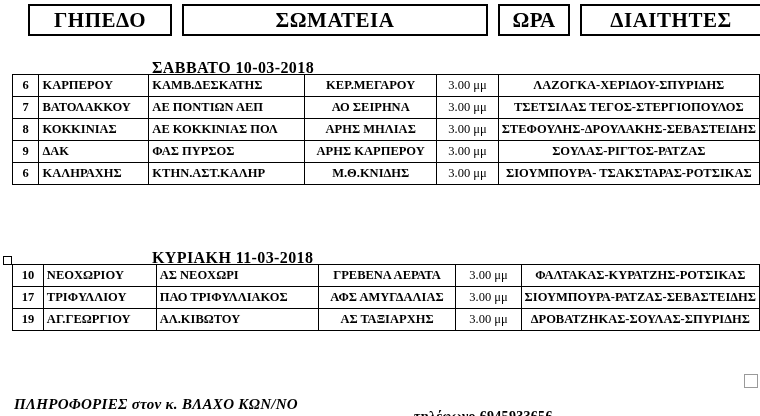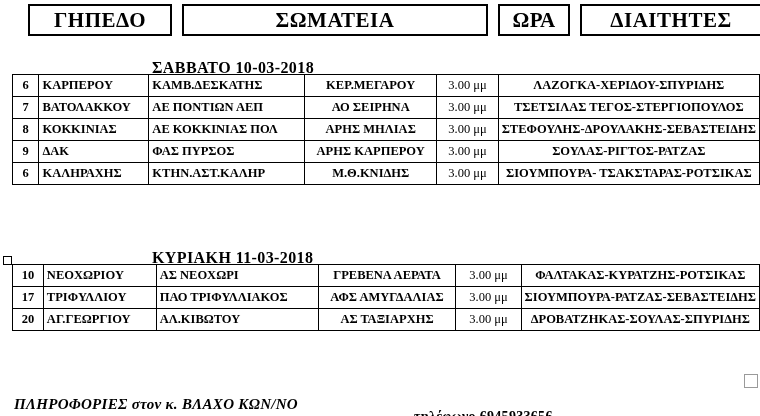--- a/index.html
+++ b/index.html
@@ -208,21 +208,21 @@
   </tr>
   <tr>
     <td class="col-no">17</td>
     <td class="col-venue">ΤΡΙΦΥΛΛΙΟΥ</td>
     <td class="col-teamA">ΠΑΟ ΤΡΙΦΥΛΛΙΑΚΟΣ</td>
     <td class="col-teamB">ΑΦΣ ΑΜΥΓΔΑΛΙΑΣ</td>
     <td class="col-time">3.00 μμ</td>
     <td class="col-refs two-line tall">ΣΙΟΥΜΠΟΥΡΑ-ΡΑΤΖΑΣ-ΣΕΒΑΣΤΕΙΔΗΣ</td>
   </tr>
   <tr>
-    <td class="col-no">20</td>
+    <td class="col-no">19</td>
     <td class="col-venue">ΑΓ.ΓΕΩΡΓΙΟΥ</td>
     <td class="col-teamA">ΑΛ.ΚΙΒΩΤΟΥ</td>
     <td class="col-teamB">ΑΣ ΤΑΞΙΑΡΧΗΣ</td>
     <td class="col-time">3.00 μμ</td>
     <td class="col-refs two-line tall">ΔΡΟΒΑΤΖΗΚΑΣ-ΣΟΥΛΑΣ-ΣΠΥΡΙΔΗΣ</td>
   </tr>
 </tbody>
   </table>
 
 <div class="footer">

